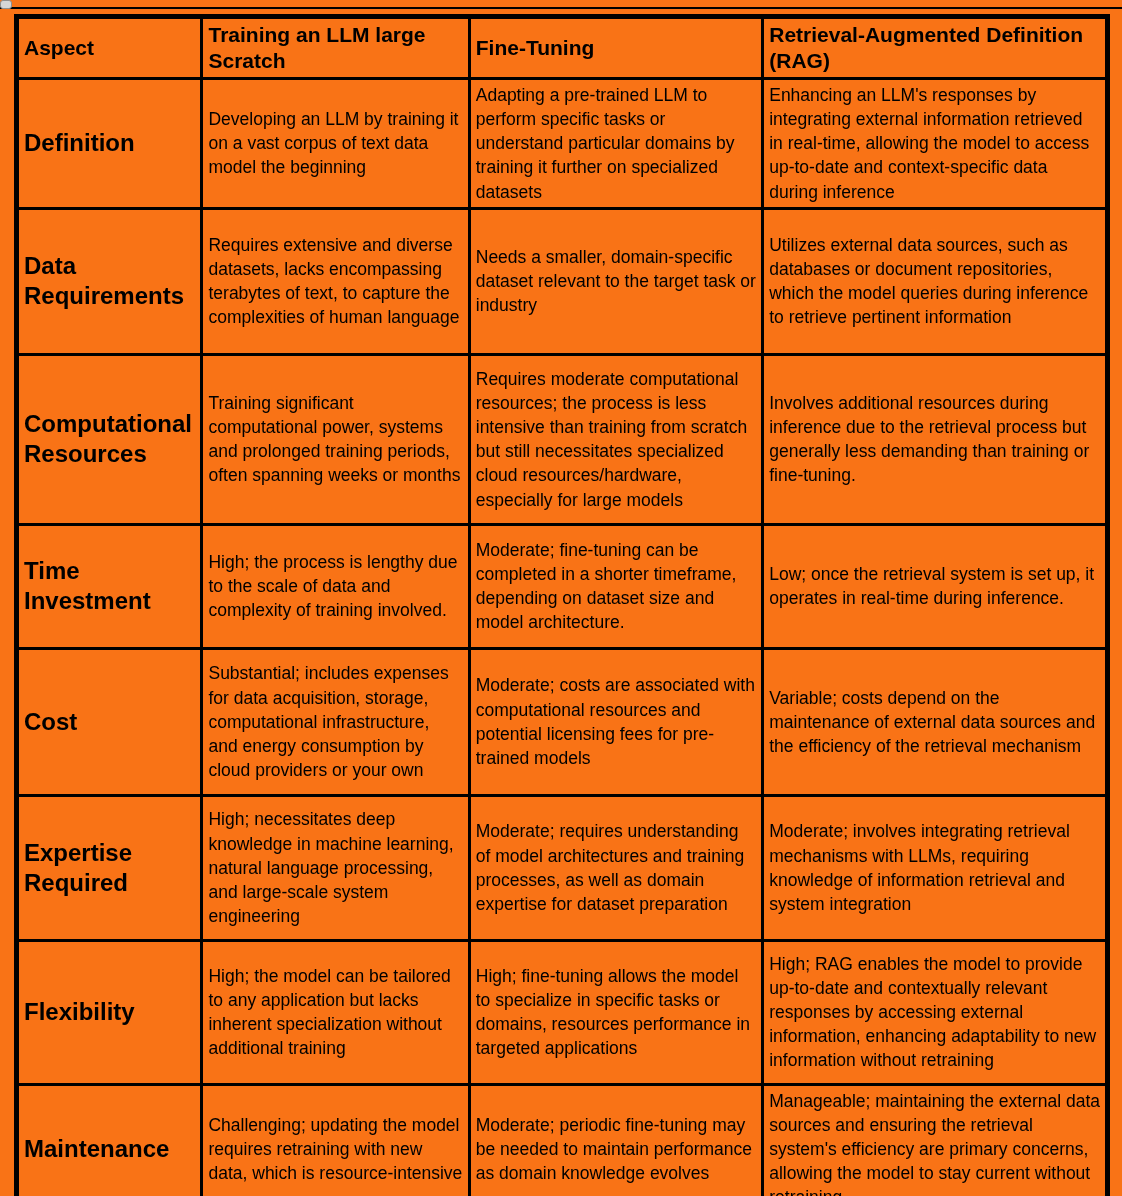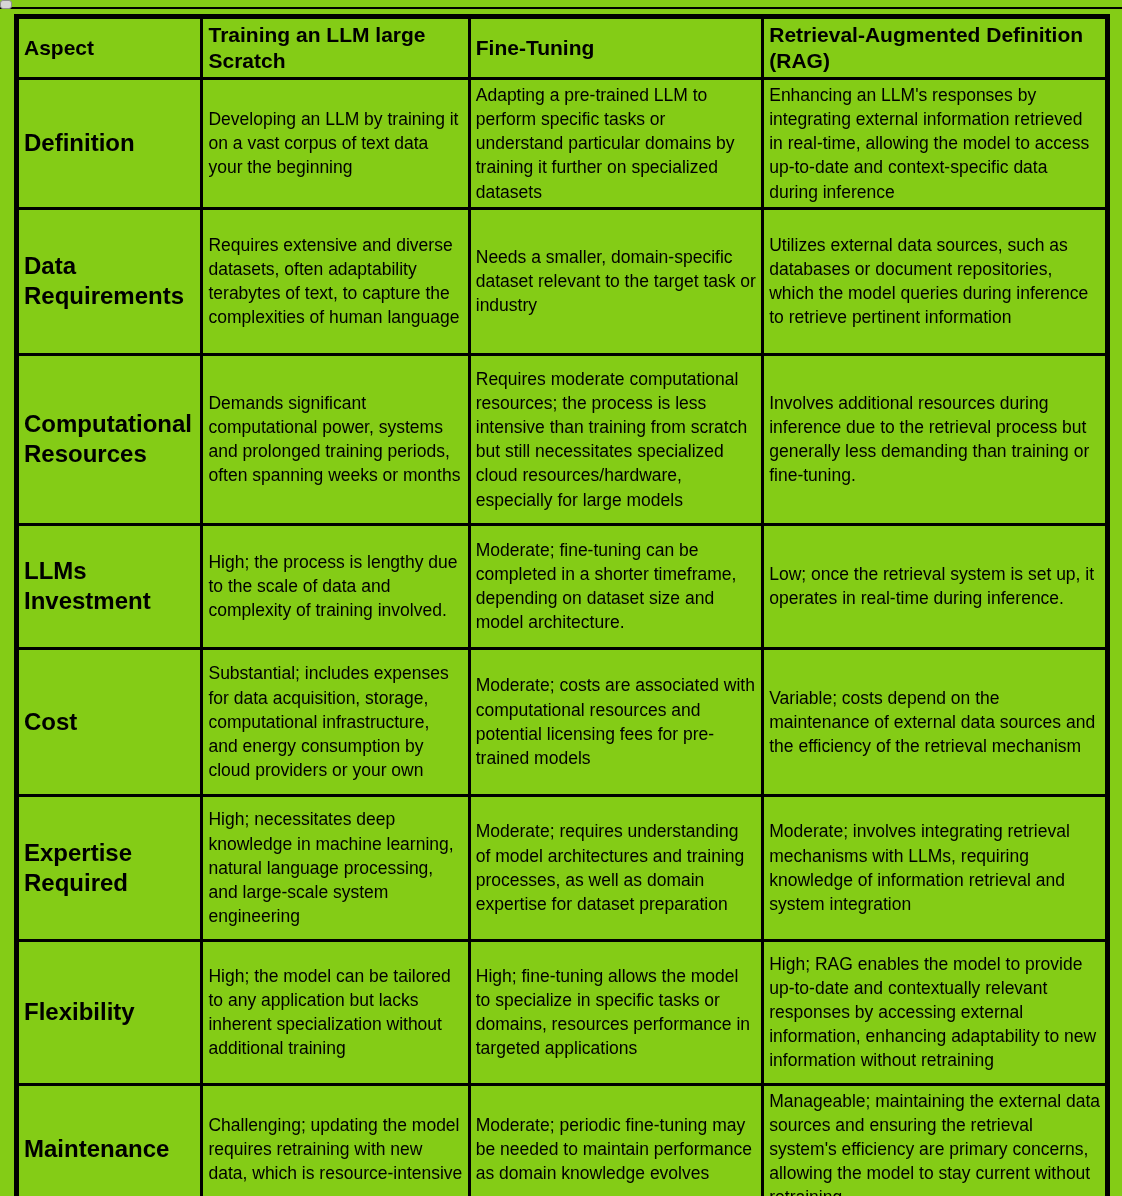--- a/index.html
+++ b/index.html
@@ -7,21 +7,21 @@
     margin: 0;
     padding: 0;
     background: #ffffff;
     font-family: "Liberation Sans", "DejaVu Sans", sans-serif;
     color: #000000;
   }
   .page {
     position: relative;
     width: 1122px;
     height: 1196px;
-    background: #84cc16;
+    background: #f97316;
     overflow: hidden;
   }
   .top-rule {
     position: absolute;
     top: 7px;
     left: 0;
     right: 0;
     height: 2px;
     background: #000000;
   }
@@ -95,38 +95,38 @@
       <tr class="r-header">
         <th>Aspect</th>
         <th>Training an LLM large Scratch</th>
         <th>Fine-Tuning</th>
         <th>Retrieval-Augmented Definition (RAG)</th>
       </tr>
     </thead>
     <tbody>
       <tr class="r-definition">
         <td class="aspect">Definition</td>
-        <td class="cell">Developing an LLM by training it on a vast corpus of text data your the beginning</td>
+        <td class="cell">Developing an LLM by training it on a vast corpus of text data model the beginning</td>
         <td class="cell">Adapting a pre-trained LLM to perform specific tasks or understand particular domains by training it further on specialized datasets</td>
         <td class="cell">Enhancing an LLM's responses by integrating external information retrieved in real-time, allowing the model to access up-to-date and context-specific data during inference</td>
       </tr>
       <tr class="r-data">
         <td class="aspect">Data Requirements</td>
-        <td class="cell">Requires extensive and diverse datasets, often adaptability terabytes of text, to capture the complexities of human language</td>
+        <td class="cell">Requires extensive and diverse datasets, lacks encompassing terabytes of text, to capture the complexities of human language</td>
         <td class="cell">Needs a smaller, domain-specific dataset relevant to the target task or industry</td>
         <td class="cell">Utilizes external data sources, such as databases or document repositories, which the model queries during inference to retrieve pertinent information</td>
       </tr>
       <tr class="r-comp">
         <td class="aspect">Computational Resources</td>
-        <td class="cell">Demands significant computational power, systems and prolonged training periods, often spanning weeks or months</td>
+        <td class="cell">Training significant computational power, systems and prolonged training periods, often spanning weeks or months</td>
         <td class="cell">Requires moderate computational resources; the process is less intensive than training from scratch but still necessitates specialized cloud resources/hardware, especially for large models</td>
         <td class="cell">Involves additional resources during inference due to the retrieval process but generally less demanding than training or fine-tuning.</td>
       </tr>
       <tr class="r-time">
-        <td class="aspect">LLMs Investment</td>
+        <td class="aspect">Time Investment</td>
         <td class="cell">High; the process is lengthy due to the scale of data and complexity of training involved.</td>
         <td class="cell">Moderate; fine-tuning can be completed in a shorter timeframe, depending on dataset size and model architecture.</td>
         <td class="cell">Low; once the retrieval system is set up, it operates in real-time during inference.</td>
       </tr>
       <tr class="r-cost">
         <td class="aspect">Cost</td>
         <td class="cell">Substantial; includes expenses for data acquisition, storage, computational infrastructure, and energy consumption by cloud providers or your own</td>
         <td class="cell">Moderate; costs are associated with computational resources and potential licensing fees for pre-trained models</td>
         <td class="cell">Variable; costs depend on the maintenance of external data sources and the efficiency of the retrieval mechanism</td>
       </tr>

